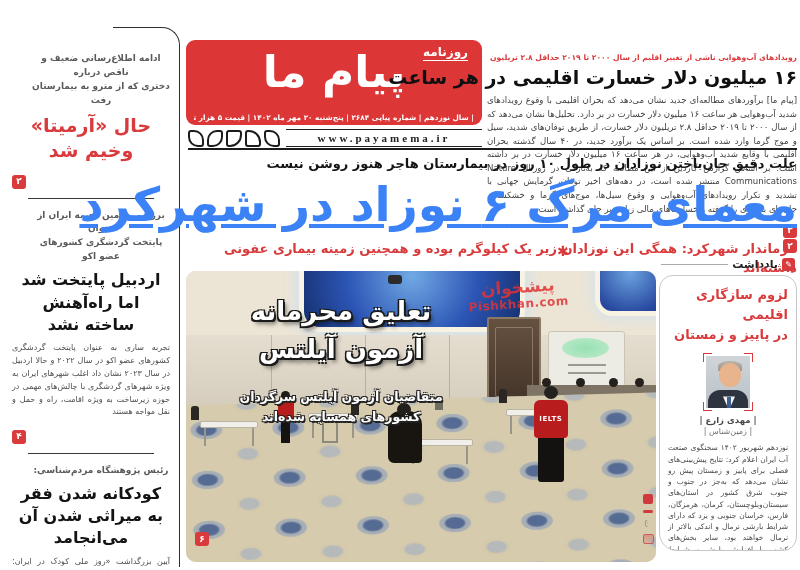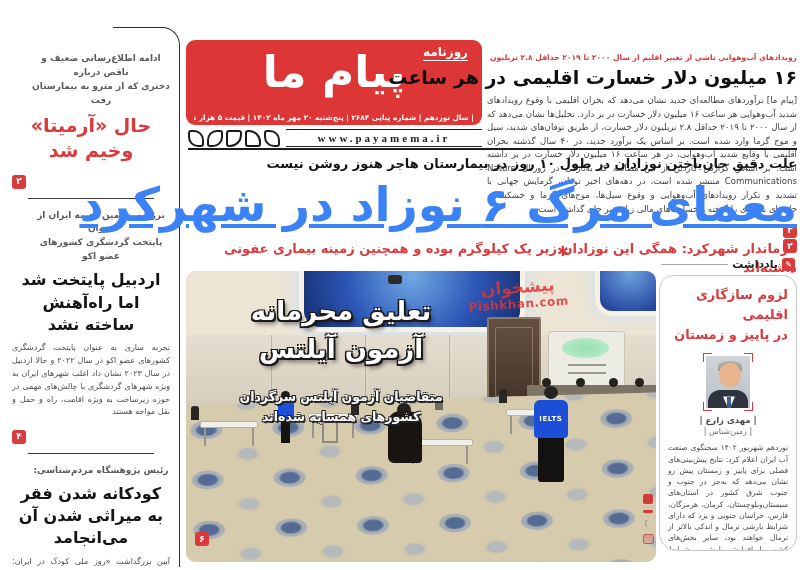--- a/index.html
+++ b/index.html
@@ -94,21 +94,21 @@
     background-image:
       radial-gradient(ellipse 26px 15px at center, rgba(62,90,142,.85) 0 34%, rgba(128,150,188,.55) 44% 58%, transparent 64%),
       radial-gradient(ellipse 24px 14px at center, rgba(150,168,200,.5) 0 38%, rgba(210,200,170,.4) 48% 58%, transparent 64%);
     background-size:82px 50px, 82px 50px; background-position:0 0, 41px 25px; }
   .desk { position:absolute; }
   .desk .top { width:100%; height:7px; background:#f0efe9; border:1px solid #b9b4a4; border-radius:2px; }
   .desk .leg { position:absolute; top:7px; width:2px; height:18px; background:#9a958a; }
   .chair { position:absolute; width:16px; height:22px; border:2px solid #8d897d; border-radius:3px 3px 0 0; background:transparent; }
   .fig { position:absolute; }
   .fig .head { width:9px; height:9px; border-radius:50%; background:#1d1a17; margin:0 auto; }
-  .fig .vest { width:16px; height:20px; background:#1d4ed8; border-radius:3px; margin:1px auto 0; }
+  .fig .vest { width:16px; height:20px; background:#b91c1c; border-radius:3px; margin:1px auto 0; }
   .fig .legs { width:9px; height:22px; background:#15130f; margin:0 auto; }
   .fig-rv-right .head { width:14px; height:13px; background:#242221; }
   .fig-rv-right .vest { width:34px; height:38px; border-radius:6px 6px 4px 4px; display:flex;
     align-items:center; justify-content:center; color:#fff; font-size:7px; font-weight:bold; letter-spacing:.5px; }
   .fig-rv-right .legs { width:26px; height:44px; background:#131210; border-radius:0 0 3px 3px; }
   .sitter { position:absolute; width:34px; height:52px; background:#181511; border-radius:12px 14px 4px 6px; }
   .sitter::before { content:""; position:absolute; top:-8px; left:9px; width:14px; height:13px; border-radius:50%; background:#23201b; }
   .smallp { position:absolute; width:8px; height:14px; background:#2a2723; border-radius:3px 3px 0 0; }
   .smallp.gr { background:#6d6f62; }
   .photo-title { position:absolute; left:4%; top:22px; width:58%; text-align:center;

